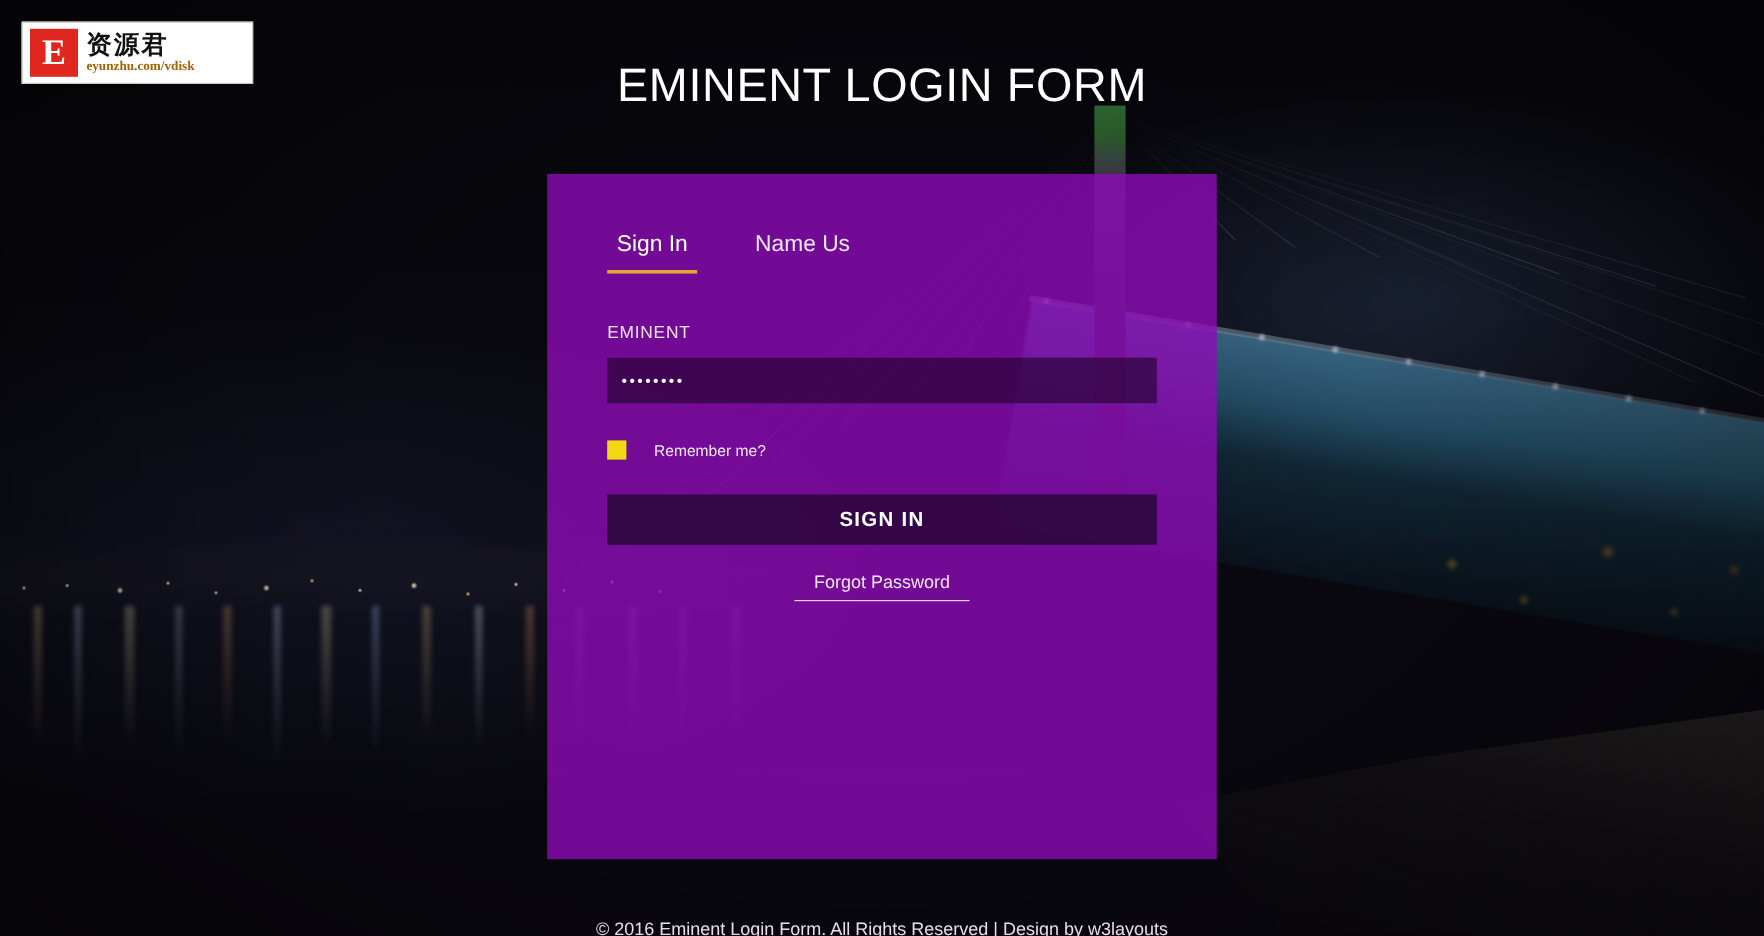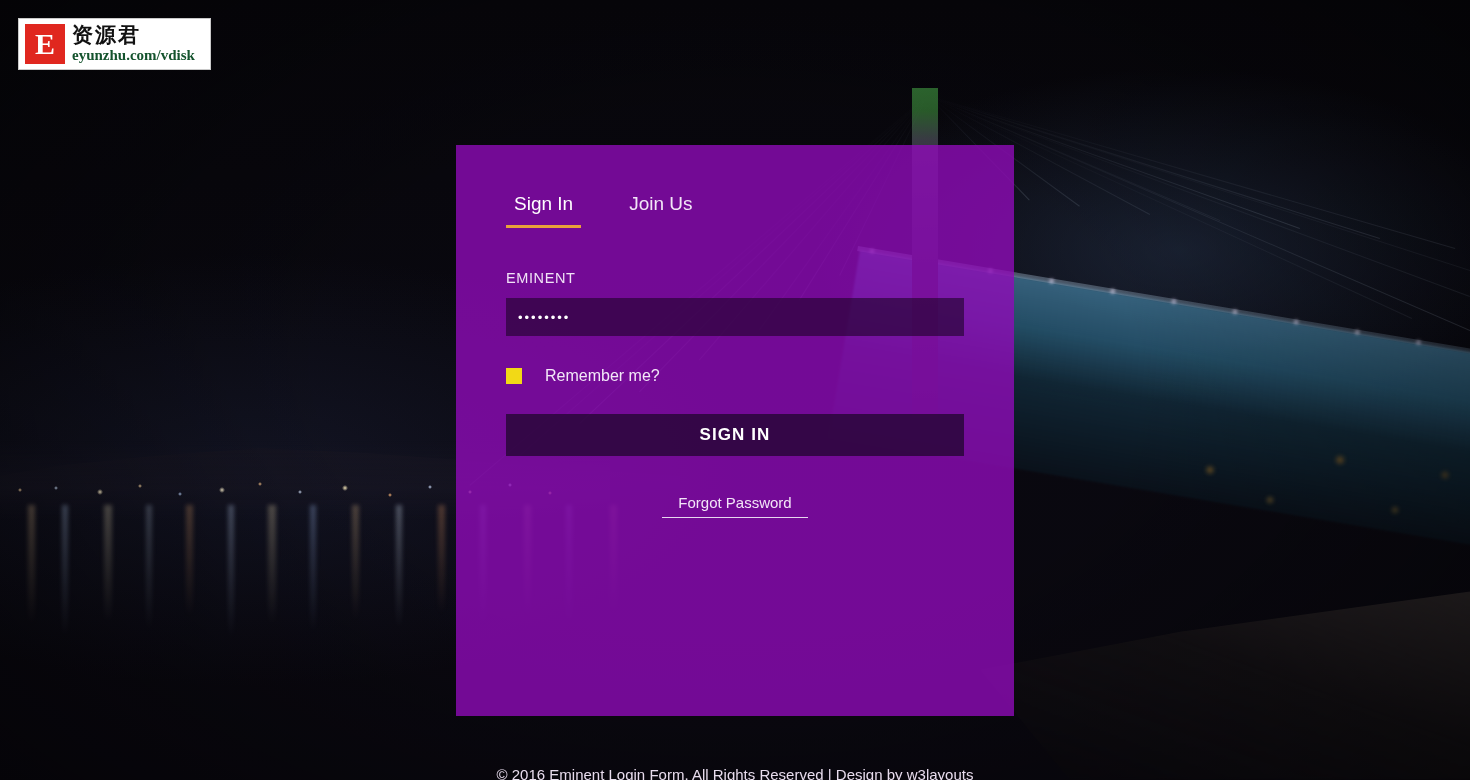--- a/index.html
+++ b/index.html
@@ -177,21 +177,21 @@
     line-height:1;
   }
   .logo-text { margin-left:7px; line-height:1; }
   .logo-cn {
     font-family:"DejaVu Sans", sans-serif;
     font-size:21px; color:#111; font-weight:bold;
     letter-spacing:2px;
   }
   .logo-url {
     font-family:"Liberation Serif", serif;
-    font-size:15px; font-weight:bold; color:#14532d;
+    font-size:11px; font-weight:bold; color:#a16207;
     margin-top:2px;
   }
 
   
   .page-title {
     position:absolute; top:50px; left:0; width:100%;
     text-align:center;
     color:#fff;
     font-size:39px;
     font-weight:normal;
@@ -260,38 +260,38 @@
     cursor:pointer;
   }
   .checkbox {
     width:16px; height:16px;
     background:#f2d916;
     flex:0 0 auto;
   }
   .remember-label {
     margin-left:23px;
     color:#f3e8f8;
-    font-size:16px;
+    font-size:13px;
   }
 
   .signin-btn {
     display:block;
     width:458px; height:42px;
     margin-top:29px;
     background:rgba(28,5,40,.72);
     border:none;
     color:#ffffff;
     font-size:17px;
     font-weight:bold;
     letter-spacing:1.1px;
     cursor:pointer;
     font-family:"Liberation Sans", sans-serif;
   }
 
-  .forgot-wrap { text-align:center; margin-top:38px; }
+  .forgot-wrap { text-align:center; margin-top:23px; }
   .forgot {
     display:inline-block;
     color:#f3e6f8;
     font-size:15px;
     text-decoration:none;
     border-bottom:1px solid #e7d7ee;
     padding:0 16px 6px 16px;
     cursor:pointer;
   }
 
@@ -349,27 +349,28 @@
   <div class="logo">
     <div class="logo-mark">
       <span>E</span>
     </div>
     <div class="logo-text">
       <div class="logo-cn">资源君</div>
       <div class="logo-url">eyunzhu.com/vdisk</div>
     </div>
   </div>
 
+  <h1 class="page-title">EMINENT LOGIN FORM</h1>
 
   <div class="panel">
     <div class="panel-inner">
 
       <div class="tabs">
         <button class="tab active">Sign In</button>
-        <button class="tab">Join Us</button>
+        <button class="tab">Name Us</button>
       </div>
 
 
       <div class="field">
         <div class="field-label">EMINENT</div>
         <input class="field-input pass" type="text" value="••••••••" style="">
       </div>
 
       <div class="remember">
         <span class="checkbox"></span>

